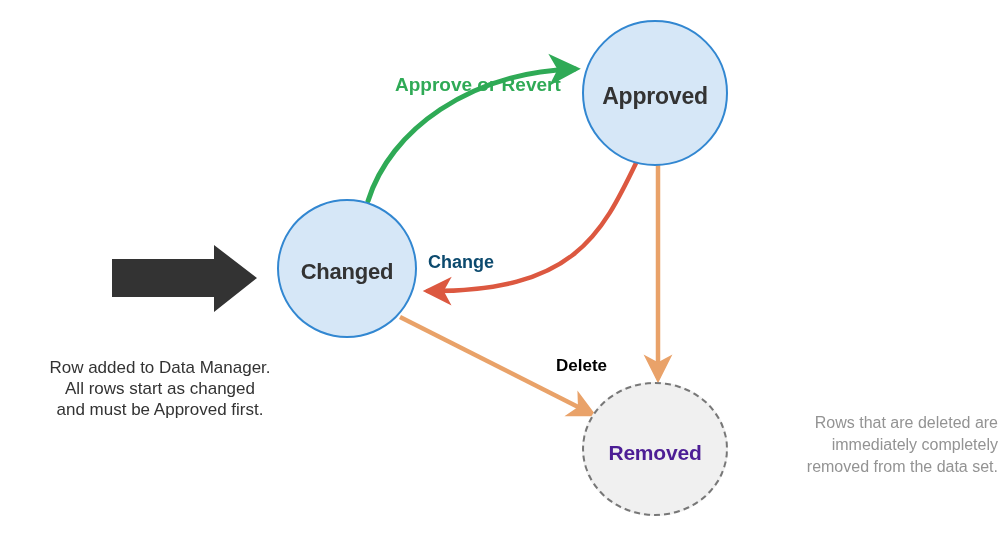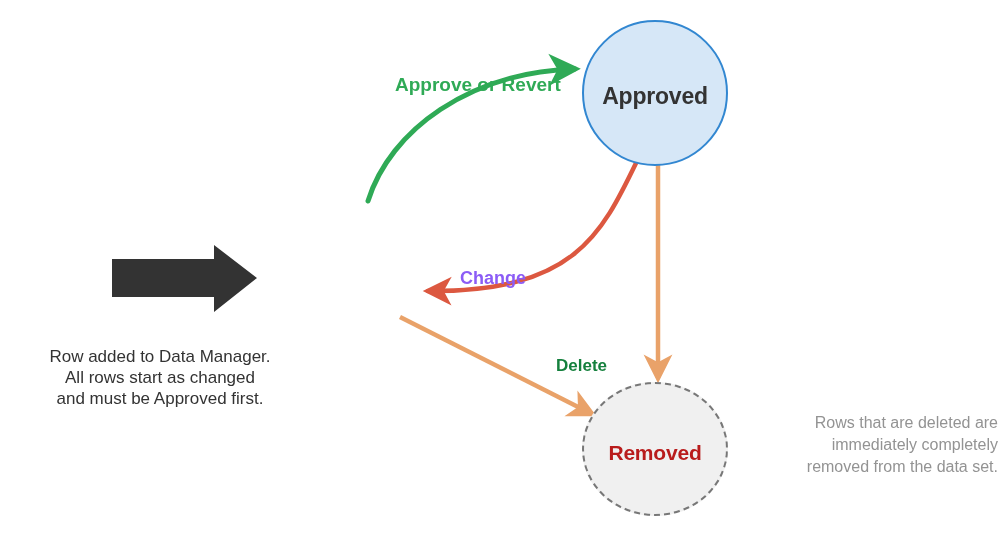--- a/index.html
+++ b/index.html
@@ -72,60 +72,59 @@
   #node-removed {
     left: 582px;
     top: 382px;
     width: 146px;
     height: 134px;
     background: #f0f0f0;
     border: 2px dashed #777777;
   }
   #node-removed .state-label {
     font-size: 21px;
-    color: #b91c1c;
+    color: #4c1d95;
   }
 
   
   .edge-label {
     position: absolute;
     font-weight: bold;
     white-space: nowrap;
   }
   #label-approve-or-revert {
     left: 395px;
     top: 38px;
     font-size: 19px;
     color: #2faa56;
     margin-top: 36px;
   }
   #label-change {
-    left: 460px;
+    left: 428px;
     top: 252px;
     font-size: 18px;
-    color: #8b5cf6;
-    margin-top: 16px;
+    color: #0c4a6e;
   }
   #label-delete {
     left: 556px;
     top: 356px;
     font-size: 17px;
-    color: #15803d;
+    color: #000000;
   }
 
   
   .annotation {
     position: absolute;
     color: #3d3d3d;
     line-height: 21px;
     white-space: pre-line;
   }
   #annotation-start {
     left: 10px;
-    top: 346px;
+    top: 357px;
     width: 300px;
     text-align: center;
     font-size: 17px;
     color: #333333;
   }
   #annotation-removed {
     left: 748px;
     top: 412px;
     width: 250px;
     text-align: right;
@@ -157,20 +156,23 @@
 
     <path d="M 368 201 C 390 130 470 72 575 69" fill="none" stroke="#2faa56" stroke-width="5" stroke-linecap="round" marker-end="url(#arrow-green)"></path>
 
     <path d="M 637 161 C 601 236 573 292 428 291" fill="none" stroke="#dc5840" stroke-width="4.5" stroke-linecap="round" marker-end="url(#arrow-red)"></path>
 
     <path d="M 658 163 L 658 378" fill="none" stroke="#e9a269" stroke-width="4.5" stroke-linecap="butt" marker-end="url(#arrow-orange)"></path>
 
     <path d="M 400 317 L 592 414" fill="none" stroke="#e9a269" stroke-width="4.5" stroke-linecap="butt" marker-end="url(#arrow-orange)"></path>
   </svg>
 
+  <div class="state-node" id="node-changed">
+    <span class="state-label">Changed</span>
+  </div>
 
   <div class="state-node" id="node-approved">
     <span class="state-label">Approved</span>
   </div>
 
   <div class="state-node" id="node-removed">
     <span class="state-label">Removed</span>
   </div>
 
   <div class="edge-label" id="label-approve-or-revert">Approve or Revert</div>

